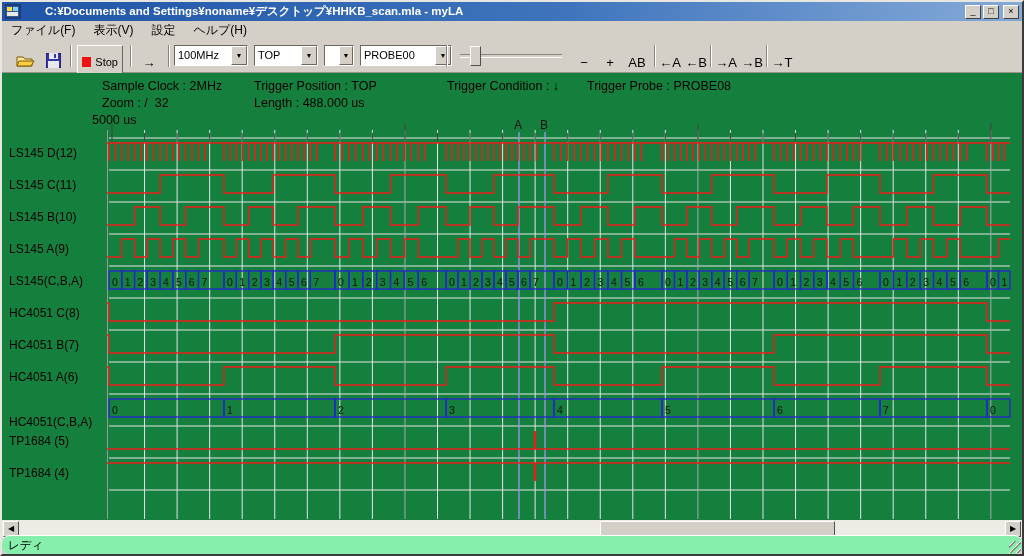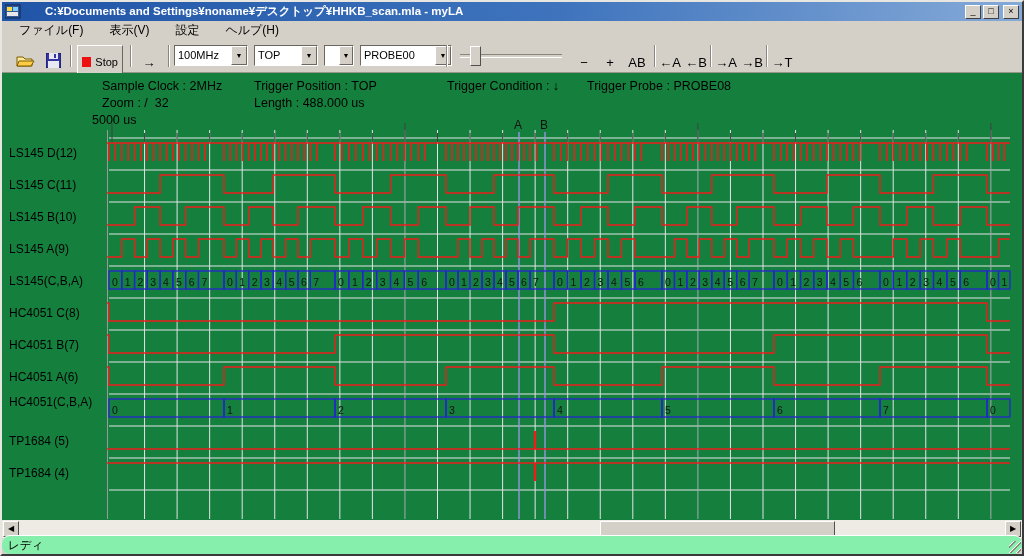--- a/index.html
+++ b/index.html
@@ -12,21 +12,21 @@
     color:#fff;display:flex;align-items:center;padding:0 3px;gap:20px;}
   .appicon{width:16px;height:15px;flex:0 0 16px;}
   .title{font-size:11.5px;font-weight:bold;margin-left:4px;flex:1;white-space:nowrap;overflow:hidden;}
   .winbtns{display:flex;}
   .wbtn{width:16px;height:14px;background:#d4d0c8;border:1px solid;border-color:#fff #404040 #404040 #fff;
     font-size:9px;line-height:11px;text-align:center;padding:0;margin-left:2px;color:#000;
     font-family:"Liberation Sans",sans-serif;}
   
   .menubar{position:absolute;left:0;top:19px;right:0;height:20px;display:flex;align-items:center;
     font-size:12px;background:#d4d0c8;}
-  .menu-item{padding:2px 9px 3px 17px;}
+  .menu-item{padding:2px 9px 3px 9px;}
   
   .toolbar{position:absolute;left:0;top:39px;right:0;height:31px;background:#d4d0c8;
     border-bottom:1px solid #989488;}
   .tsep{position:absolute;top:4px;width:0;height:22px;border-left:1px solid #8a867e;border-right:1px solid #fff;}
   .tbtn{position:absolute;top:4px;height:22px;background:#d4d0c8;border:1px solid;
     border-color:#fff #6a675f #6a675f #fff;font-size:12px;display:flex;align-items:center;
     justify-content:center;padding:16px 4px;font-family:"Liberation Sans",sans-serif;color:#000;}
   .tflat{border-color:transparent;background:transparent;font-size:13px;}
   .stopsq{width:10px;height:10px;margin-right:4px;}
   .combo{position:absolute;top:4px;height:21px;background:#fff;border:1px solid;
@@ -159,21 +159,21 @@
     <div class="info" style="left:90px;top:40px">5000 us</div>
     <div id="labels">
         <div class="chlabel" style="left: 7px; top: 73px;">LS145 D(12)</div>
         <div class="chlabel" style="left: 7px; top: 105px;">LS145 C(11)</div>
         <div class="chlabel" style="left: 7px; top: 137px;">LS145 B(10)</div>
         <div class="chlabel" style="left: 7px; top: 169px;">LS145 A(9)</div>
         <div class="chlabel" style="left: 7px; top: 201px;">LS145(C,B,A)</div>
         <div class="chlabel" style="left: 7px; top: 233px;">HC4051 C(8)</div>
         <div class="chlabel" style="left: 7px; top: 265px;">HC4051 B(7)</div>
         <div class="chlabel" style="left: 7px; top: 297px;">HC4051 A(6)</div>
-        <div class="chlabel" style="left: 7px; top: 322px;">HC4051(C,B,A)</div>
+        <div class="chlabel" style="left: 7px; top: 342px;">HC4051(C,B,A)</div>
         <div class="chlabel" style="left: 7px; top: 361px;">TP1684 (5)</div>
         <div class="chlabel" style="left: 7px; top: 393px;">TP1684 (4)</div>
       </div>
   </div>
 
   <svg id="plot" width="1024" height="556" viewBox="0 0 1024 556">
       <g>
         <line x1="107" x2="1008" y1="136" y2="136" stroke="#e4e4e8" stroke-width="1"></line>
         <line x1="107" x2="1008" y1="168" y2="168" stroke="#e4e4e8" stroke-width="1"></line>
         <line x1="107" x2="1008" y1="200" y2="200" stroke="#e4e4e8" stroke-width="1"></line>

